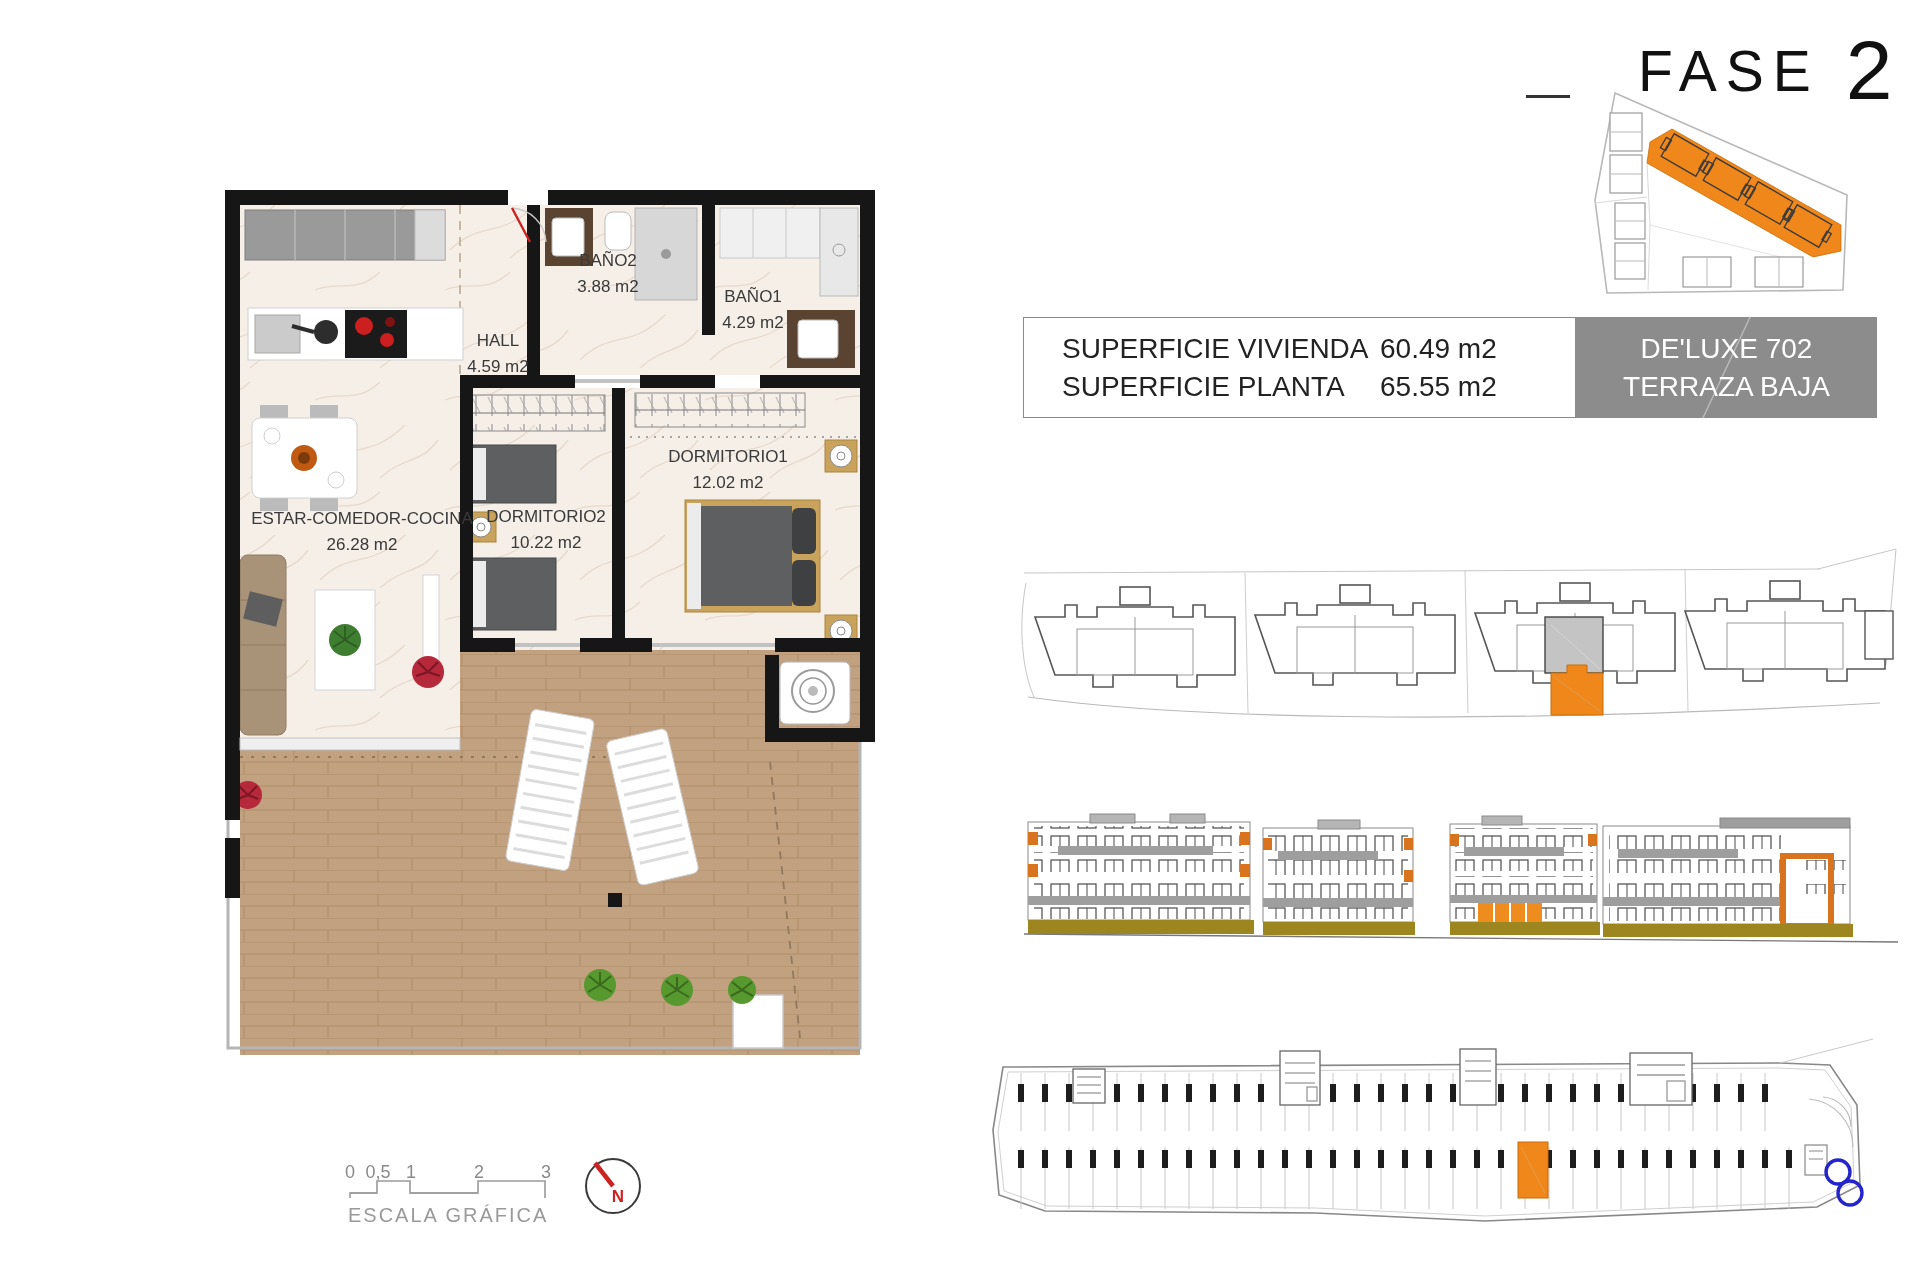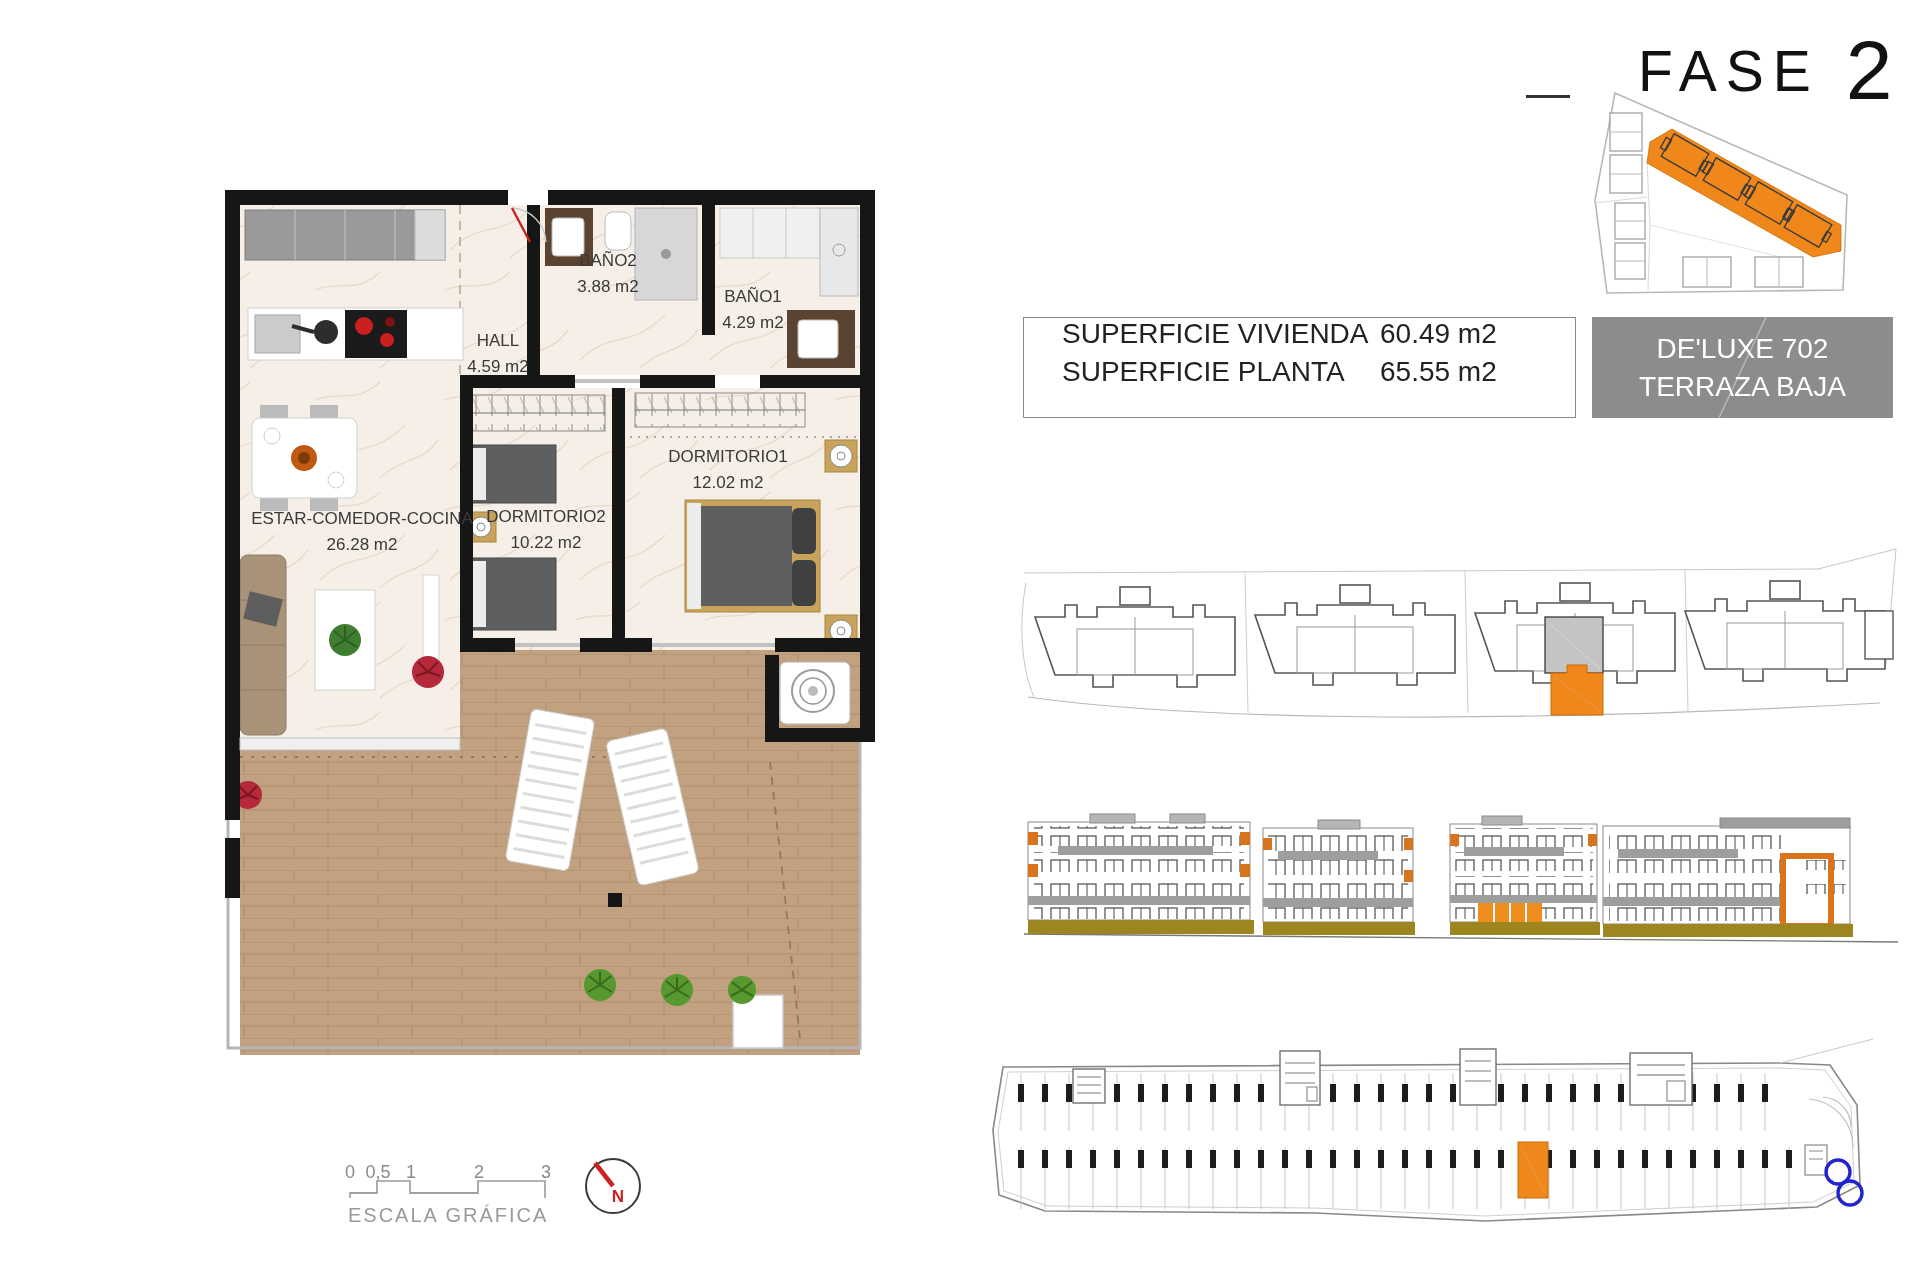--- a/index.html
+++ b/index.html
@@ -11,28 +11,28 @@
         font-family:"Liberation Sans", sans-serif;color:var(--ink);}
   .abs{position:absolute;}
   
   .fase{left:1638px;top:22px;display:flex;align-items:center;gap:26px;}
   .fase .w{font-size:57px;letter-spacing:9px;color:#111;}
   .fase .n{font-size:84px;font-weight:400;color:#111;}
   .leader{left:1526px;top:95px;width:44px;height:3px;background:#333;}
   
   .info{left:1023px;top:317px;width:553px;height:101px;background:#fff;
         border:1px solid #8a8a8a;box-sizing:border-box;display:flex;flex-direction:column;
-        justify-content:flex-start;gap:6px;padding-left:38px;}
+        justify-content:center;gap:6px;padding-left:38px;}
   .inforow{display:flex;font-size:28px;color:#222;}
   .inforow .lbl{width:318px;}
   .inforow .val{width:170px;}
   .unitbox{left:1576px;top:317px;width:301px;height:101px;background:var(--graybox);
         color:#fff;display:flex;flex-direction:column;justify-content:center;align-items:center;
         font-size:28px;line-height:38px;
-        background-image:linear-gradient(115deg, rgba(255,255,255,0) 49.6%, rgba(255,255,255,.45) 50%, rgba(255,255,255,0) 50.4%);margin-left:16px;}
+        background-image:linear-gradient(115deg, rgba(255,255,255,0) 49.6%, rgba(255,255,255,.45) 50%, rgba(255,255,255,0) 50.4%);}
   svg text{font-family:"Liberation Sans", sans-serif;}
   .roomname{font-size:17px;fill:#3a3a3a;}
   .roomarea{font-size:17px;fill:#3a3a3a;}
   .scaletick{font-size:18px;fill:#8a8a8a;}
   .scalecap{font-size:20px;fill:#9a9a9a;letter-spacing:2px;}
   .north{font-size:17px;fill:#CC2222;font-weight:bold;}
 </style>
 </head>
 <body>
 

